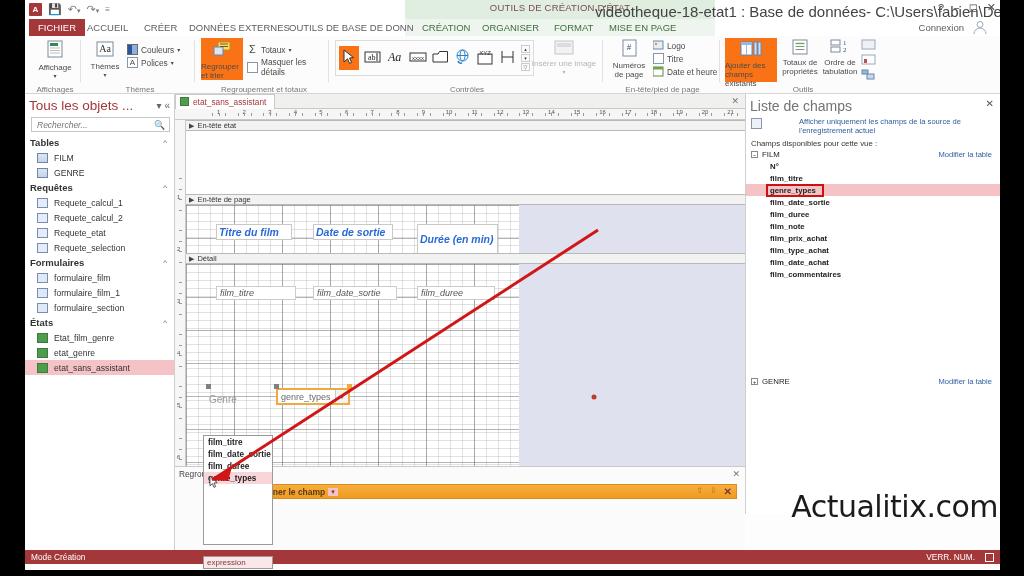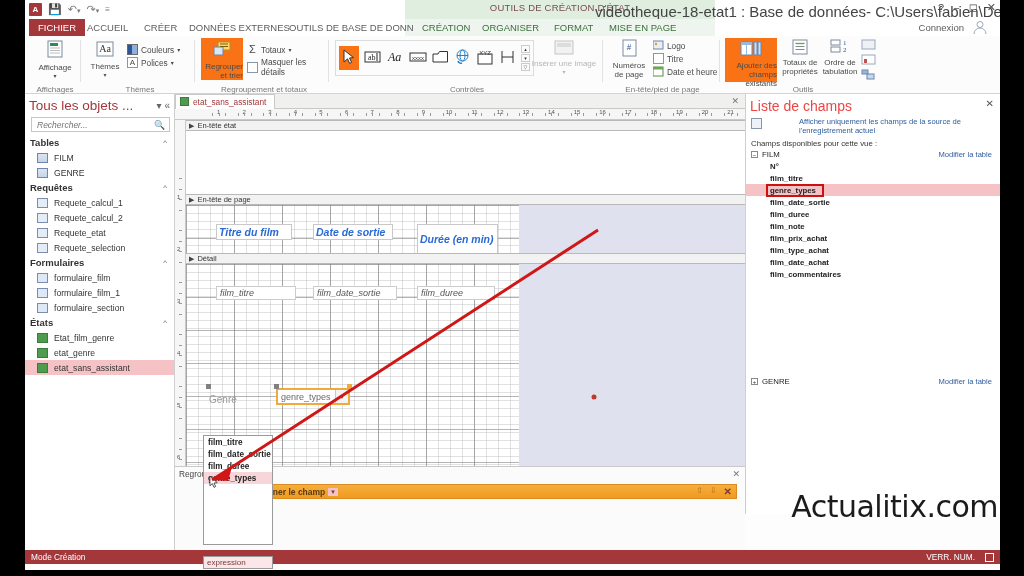--- a/index.html
+++ b/index.html
@@ -43,21 +43,21 @@
   .tab.ctx{color:#3c6e3c;}
   .tabbar .ctxfill{position:absolute;left:380px;top:0;width:310px;height:17px;background:#eef5ee;}
 
   
   .ribbon{position:absolute;left:0;top:36px;width:975px;height:58px;background:#fcfcfc;
           border-bottom:1px solid #d4d4d4;}
   .rgroup{position:absolute;top:0;height:58px;}
   .rgroup .gl{position:absolute;bottom:0;width:100%;text-align:center;font-size:8px;color:#777;}
   .rgroup .sep{position:absolute;right:0;top:4px;bottom:12px;width:1px;background:#e2e2e2;}
   .bigbtn{display:flex;flex-direction:column;align-items:center;justify-content:flex-start;
-          width:100%;padding-top:3px;font-size:8px;color:#4a4a4a;text-align:right;line-height:9px;}
+          width:100%;padding-top:3px;font-size:8px;color:#4a4a4a;text-align:left;line-height:9px;}
   .bigbtn .gi{margin-bottom:2px;}
   .hl{background:#f97316;}
   .smallrow{display:flex;align-items:center;gap:3px;font-size:8.3px;color:#4a4a4a;margin-bottom:2px;}
   .sw{width:11px;height:11px;display:inline-block;flex:0 0 auto;}
 
   
   .ic-rect{border:1px solid #8796a8;background:#fff;}
 
   
   .navpane{position:absolute;left:0;top:94px;width:150px;height:462px;background:#fff;
@@ -141,21 +141,21 @@
      background:linear-gradient(#f6ae3c,#f09a20);border:1px solid #d98c20;
      display:flex;align-items:center;padding-left:4px;}
   .gsbar .lbl{font-size:8.5px;color:#5a3a14;font-weight:bold;}
   .gsbar .drop{margin-left:3px;background:#f3c3c6;padding:0 3px;font-size:7px;color:#7a3a3a;}
   .gsbar .tools{margin-left:auto;display:flex;gap:7px;padding-right:4px;color:#a9701f;font-size:8px;}
   .gsbar .tools .x{color:#7a3a3a;font-weight:bold;font-size:10px;}
 
   
   .fieldpane{position:absolute;left:720px;top:94px;width:255px;height:420px;background:#fff;
              border-left:1px solid #cfcfcf;}
-  .fp-title{font-size:14px;color:#ef4444;padding:4px 0 2px 4px;}
+  .fp-title{font-size:14px;color:#737373;padding:4px 0 2px 4px;}
   .fp-close{position:absolute;right:6px;top:4px;font-size:10px;color:#555;}
   .fp-srcrow{display:flex;gap:5px;padding:1px 6px 0 5px;}
   .fp-srcrow .bx{width:11px;height:11px;border:1px solid #8796a8;background:#eef2f7;flex:0 0 auto;margin-top:1px;}
   .fp-srcrow .tx{font-size:7.6px;color:#2e5d9e;line-height:9px;margin-left:32px;}
   .fp-sub{font-size:7.8px;color:#333;padding:4px 0 1px 5px;}
   .fp-tablerow{display:flex;align-items:center;padding-left:5px;font-size:7.8px;color:#222;height:11px;}
   .fp-tablerow .pm{width:7px;height:7px;border:1px solid #8a8a8a;background:#fff;font-size:6px;
      line-height:6px;text-align:center;margin-right:4px;color:#333;}
   .fp-tablerow .mod{margin-left:auto;margin-right:8px;font-size:7.6px;color:#2e5d9e;}
   .fp-field{height:12px;display:flex;align-items:center;padding-left:24px;font-size:7.8px;

